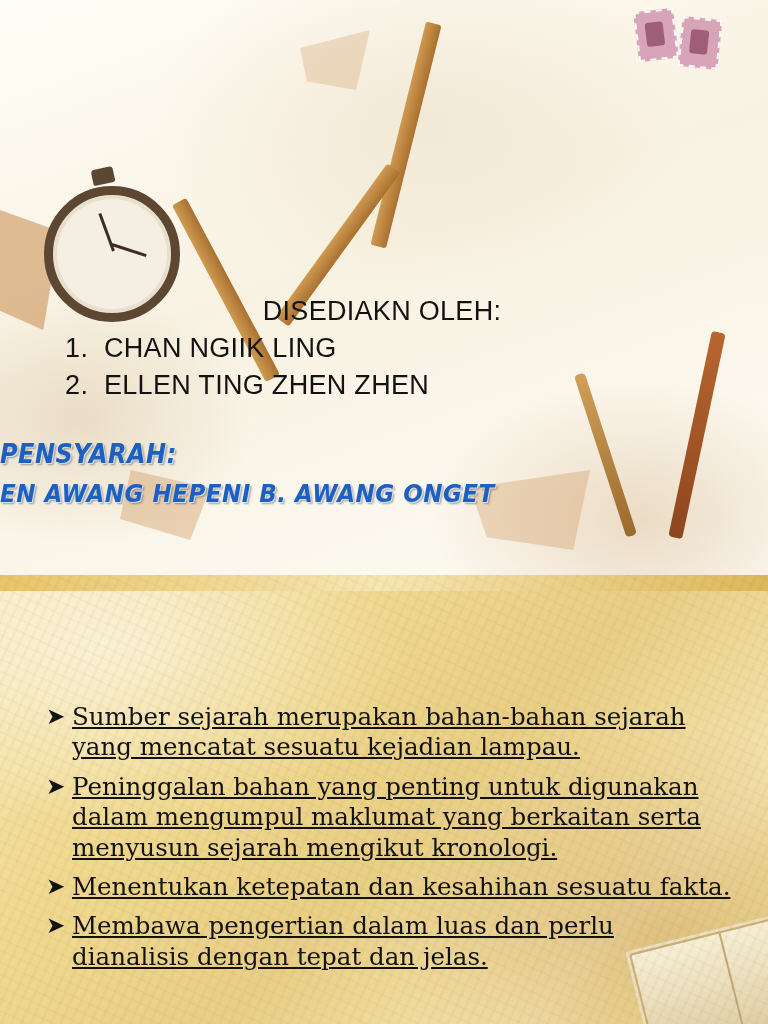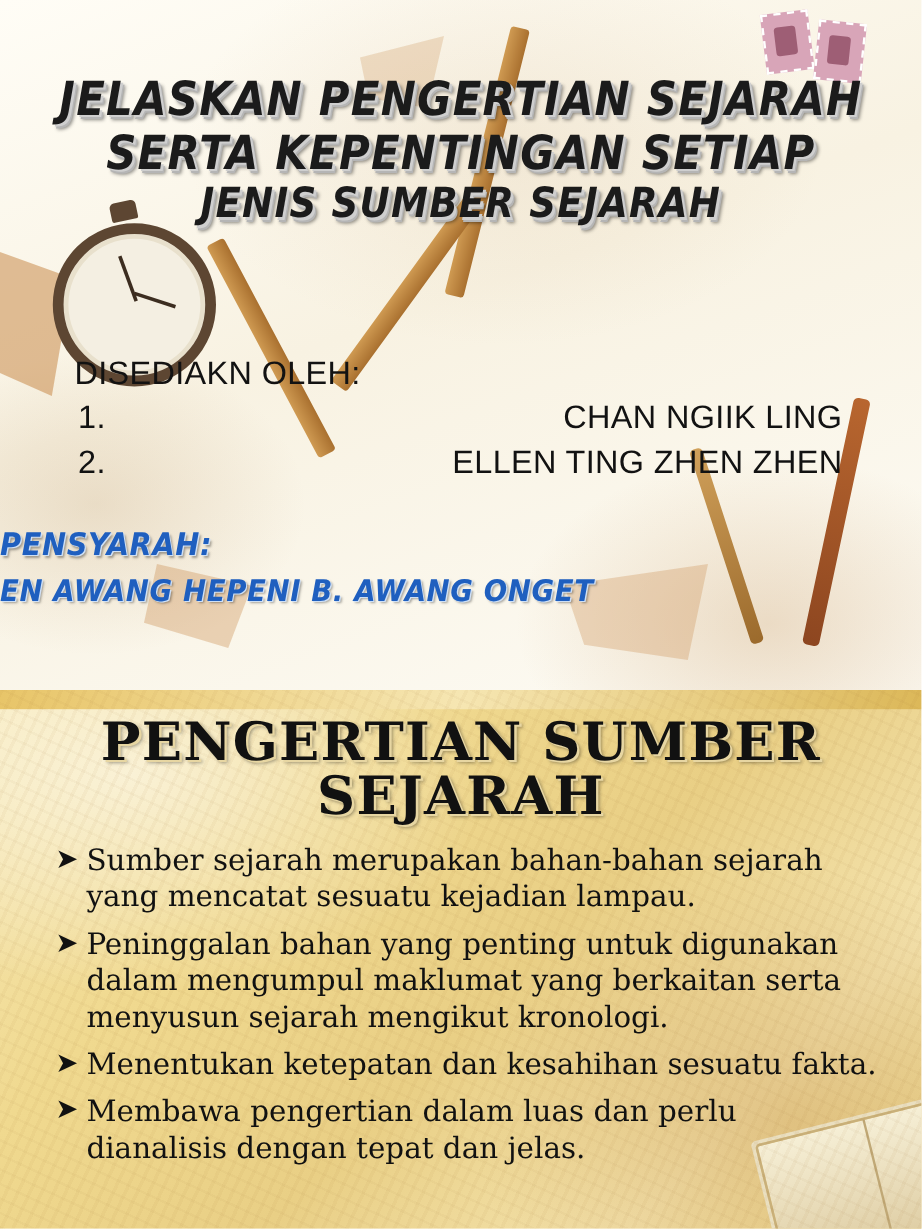--- a/index.html
+++ b/index.html
@@ -157,34 +157,34 @@
     position: absolute;
     left: 62px; top: 296px;
     width: 640px;
   }
   .s1-body .lead {
     font-family: "Liberation Sans", sans-serif;
     font-size: 27px;
     color: #121212;
     margin-bottom: 6px;
     letter-spacing: .3px;
+    text-align: center;
   }
   .s1-body ol {
     margin: 0;
     padding-left: 34px;
     list-style: decimal;
   }
   .s1-body ol li {
     font-family: "Liberation Sans", sans-serif;
     font-size: 27px;
     color: #121212;
     margin-bottom: 6px;
     padding-left: 8px;
     letter-spacing: .3px;
-    text-align: right;
   }
   .s1-lect {
     position: absolute;
     left: 0; top: 440px;
     width: 768px;
     text-align: left;
   }
   .s1-lect .ll {
     display: block;
     font-family: "DejaVu Sans", sans-serif;
@@ -275,20 +275,21 @@
     font-family: "DejaVu Sans", sans-serif;
     font-size: 23px;
     color: #111;
     line-height: 1.22;
   }
   .s2-list .btext {
     font-family: "DejaVu Serif", serif;
     font-size: 24.5px;
     color: #111;
     line-height: 1.24;
+    text-decoration: underline;
   }
 </style>
 </head>
 <body>
 
 <div class="deck">
 
   <section class="slide1">
     <div class="s1-bg"></div>
 
@@ -303,49 +304,40 @@
         <span></span>
       </div>
     <div class="d-stamp d-st2">
         <span></span>
       </div>
     <div class="d-pen"></div>
     <div class="d-pen2"></div>
     <div class="d-blob d-b2"></div>
     <div class="d-blob d-b3"></div>
 
-    <div class="s1-title">
-      <span class="tline">JELASKAN PENGERTIAN SEJARAH</span>
-      <span class="tline">SERTA KEPENTINGAN SETIAP</span>
-      <span class="tline small">JENIS SUMBER SEJARAH</span>
-    </div>
 
     <div class="s1-body">
       <div class="lead">DISEDIAKN OLEH:</div>
       <ol>
         <li>CHAN NGIIK LING</li>
         <li>ELLEN TING ZHEN ZHEN</li>
       </ol>
     </div>
 
     <div class="s1-lect">
       <span class="ll">PENSYARAH:</span>
       <span class="ll second">EN AWANG HEPENI B. AWANG ONGET</span>
     </div>
   </section>
 
   <section class="slide2">
     <div class="s2-top"></div>
     <div class="s2-book"></div>
     <div class="s2-grain"></div>
 
-    <div class="s2-title">
-      <span class="tl">PENGERTIAN SUMBER</span>
-      <span class="tl">SEJARAH</span>
-    </div>
 
     <div class="s2-list">
       <div class="bullet">
         <span class="arrow">➤</span>
         <span class="btext">Sumber sejarah merupakan bahan-bahan sejarah yang mencatat sesuatu kejadian lampau.</span>
       </div>
       <div class="bullet">
         <span class="arrow">➤</span>
         <span class="btext">Peninggalan bahan yang penting untuk digunakan dalam mengumpul maklumat yang berkaitan serta menyusun sejarah mengikut kronologi.</span>
       </div>

